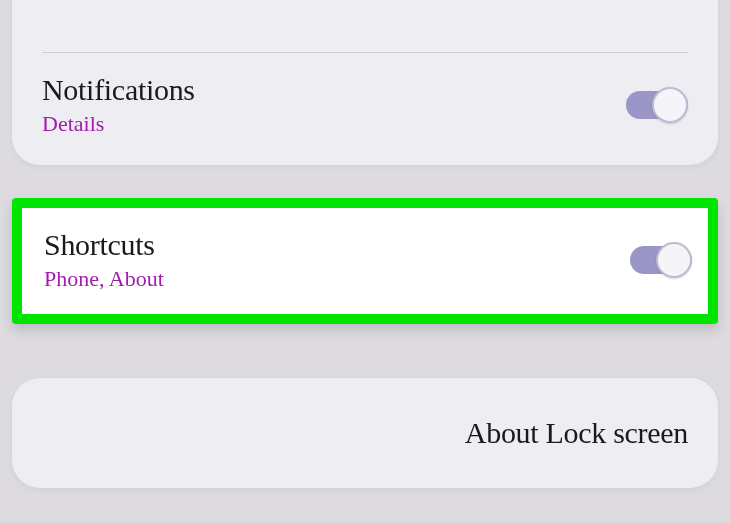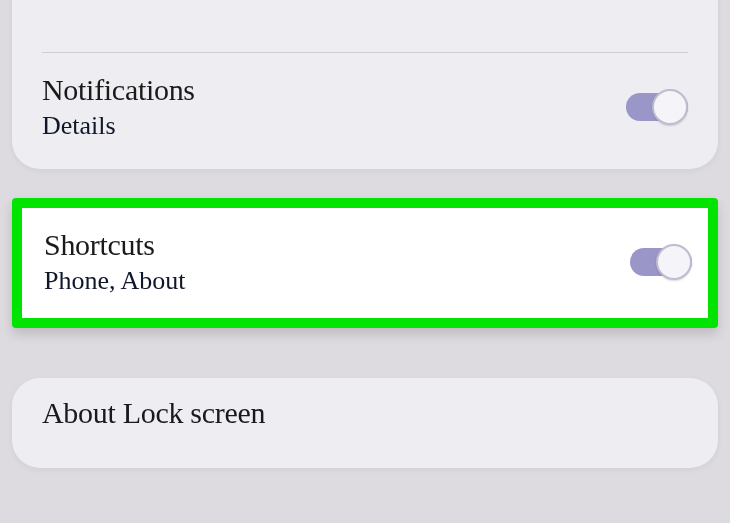--- a/index.html
+++ b/index.html
@@ -48,22 +48,22 @@
     gap: 4px;
     font-family: Liberation Serif, serif;
   }
   .row-title {
     font-size: 30px;
     font-weight: 400;
     color: #1a1a1a;
     letter-spacing: -0.3px;
   }
   .row-sub {
-    font-size: 26px;
-    color: #0f172a;
+    font-size: 22px;
+    color: #a21caf;
     font-weight: 400;
   }
 
   
   .card-shortcuts-wrap {
     position: absolute;
     left: 12px;
     right: 12px;
     top: 198px;
     border: 10px solid #00e400;
@@ -79,21 +79,22 @@
   .card-about {
     position: absolute;
     left: 12px;
     right: 12px;
     top: 378px;
     background: #eeedf1;
     border-radius: 28px;
     box-shadow: 0 2px 6px rgba(0,0,0,0.05);
   }
   .card-about .row {
-    padding: 18px 30px 38px 30px;
+    padding: 38px 30px 38px 30px;
+    justify-content: flex-end;
   }
 
   
   .toggle {
     position: relative;
     width: 62px;
     height: 36px;
     flex-shrink: 0;
   }
   .toggle-track {

